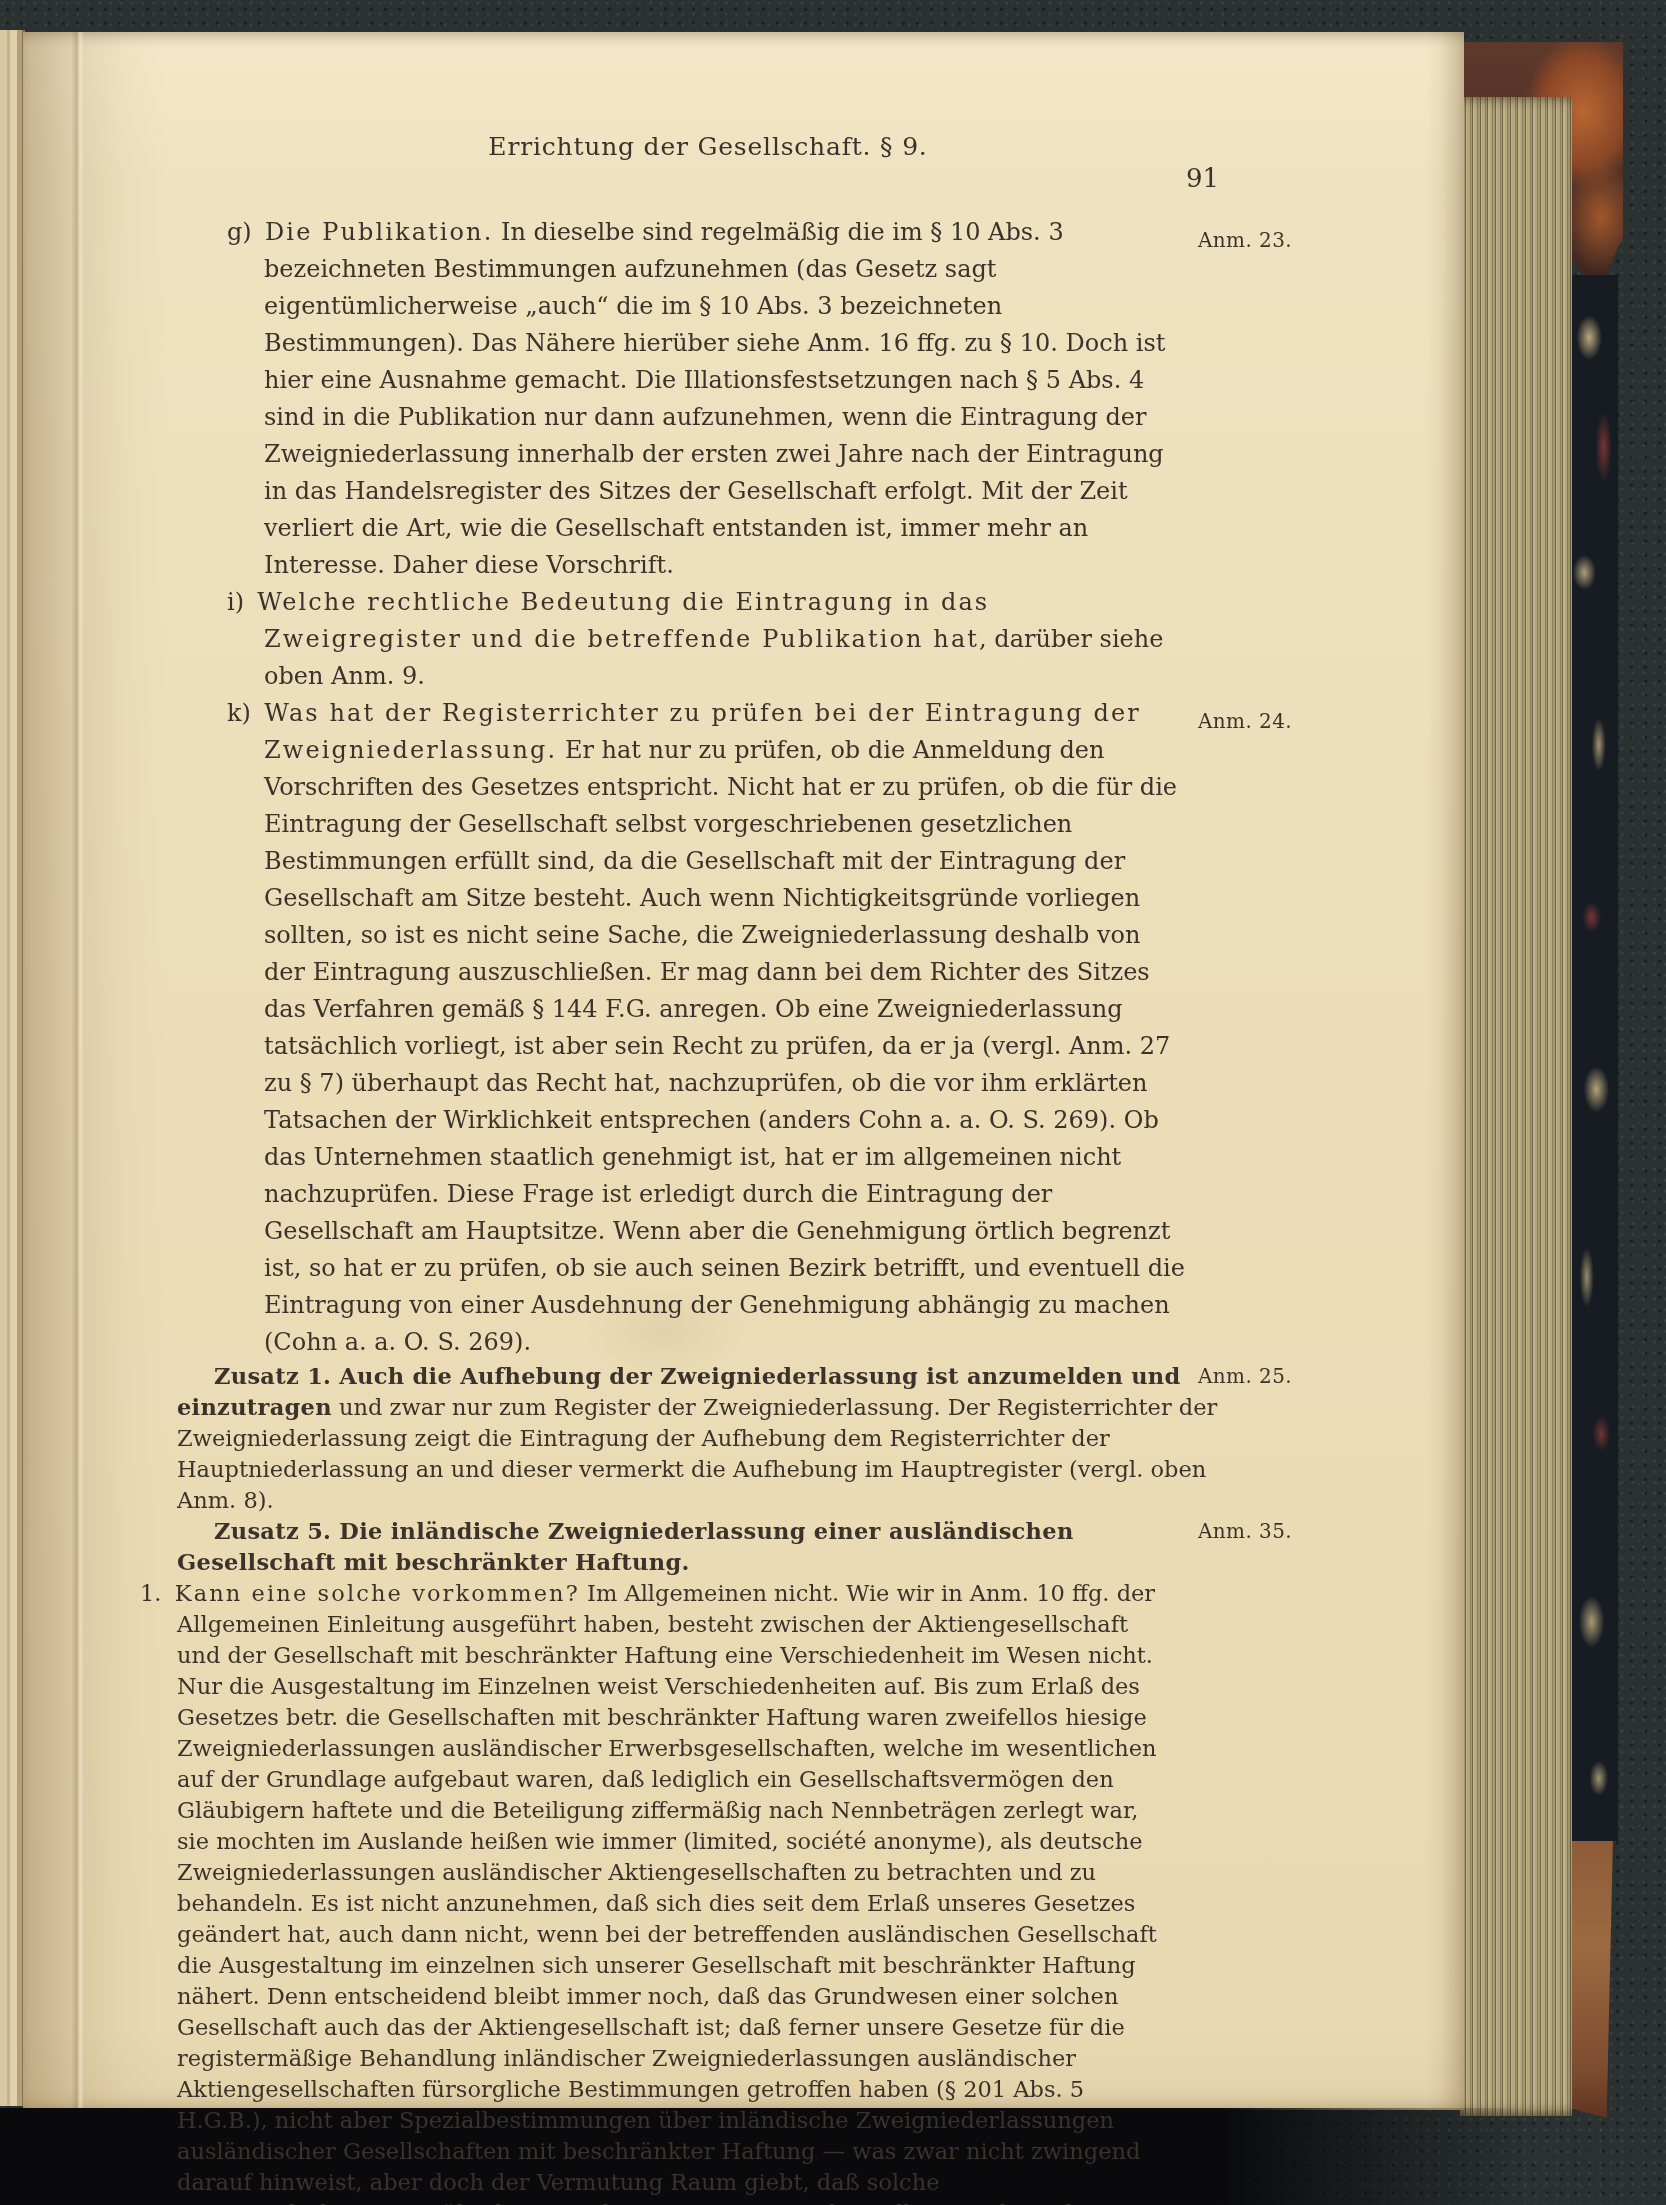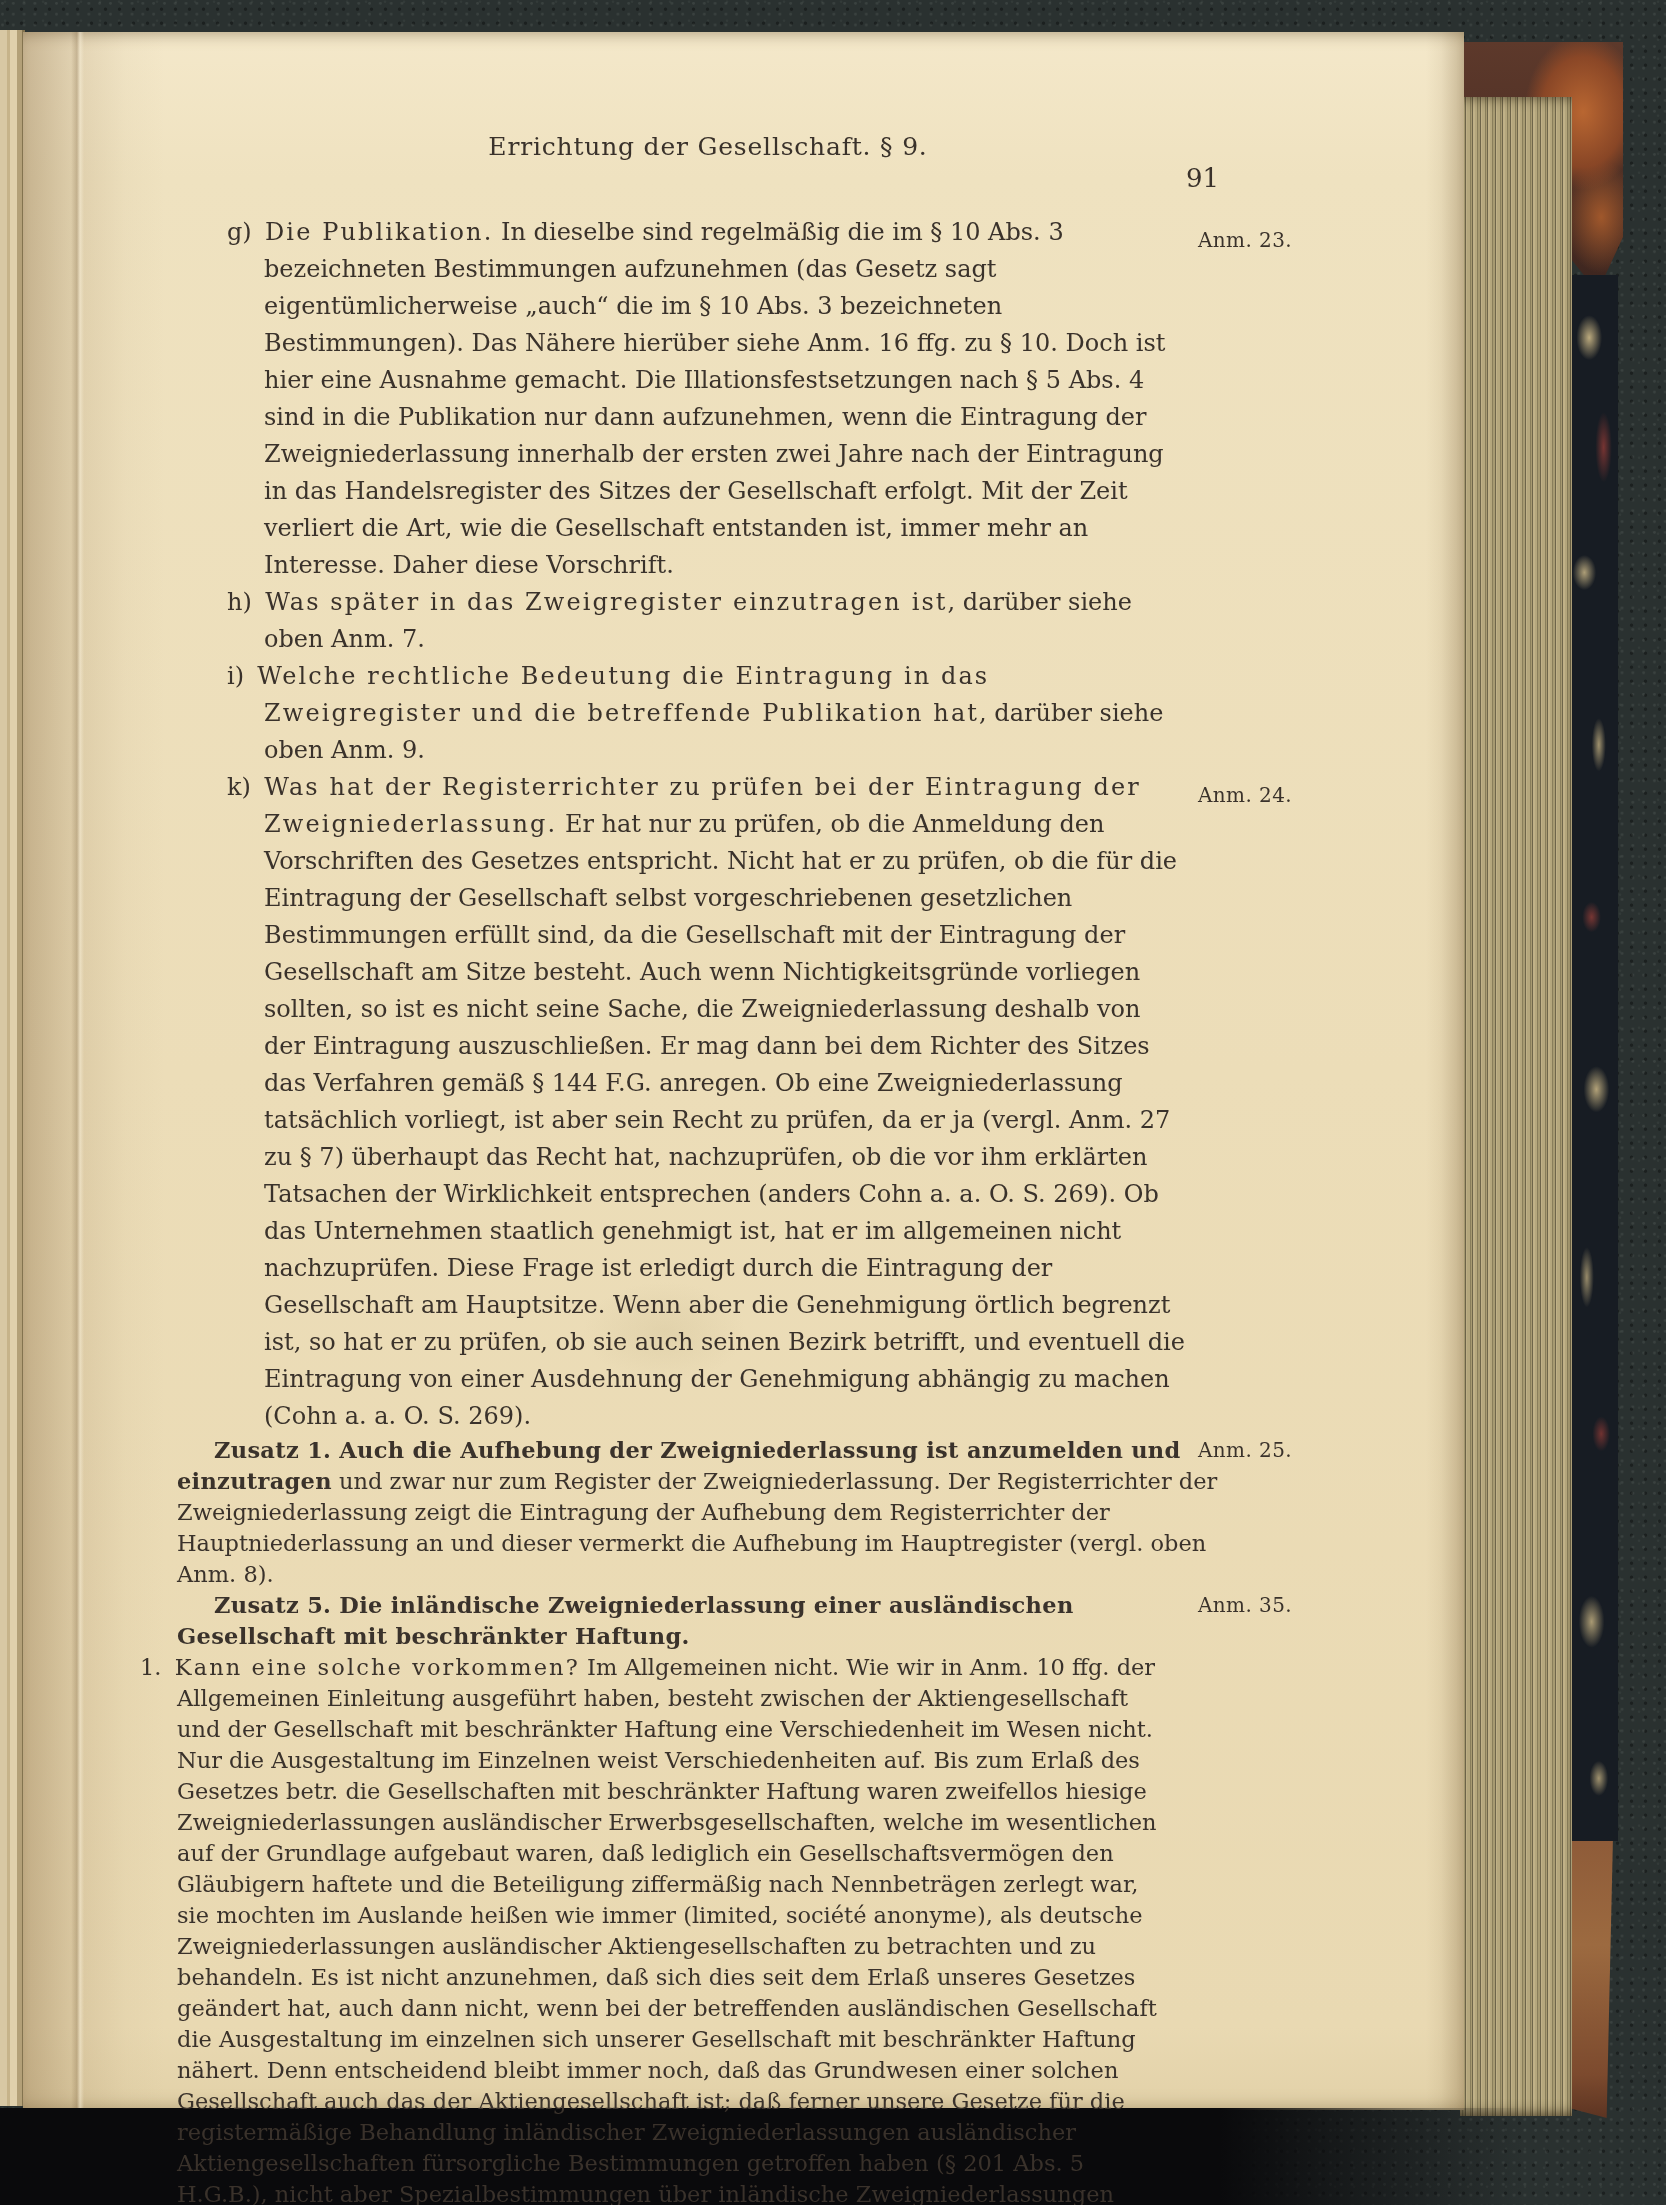--- a/index.html
+++ b/index.html
@@ -109,21 +109,20 @@
 </div>
 
 <div class="content">
   <div class="running-head">
     <span class="head-title">Errichtung der Gesellschaft.  § 9.</span>
     <span class="page-number">91</span>
   </div>
 
   <p class="para item"><span class="note">Anm. 23.</span><span class="label">g)</span><span class="sperr">Die Publikation.</span><span> In dieselbe sind regelmäßig die im § 10 Abs. 3 bezeichneten Bestimmungen aufzunehmen (das Gesetz sagt eigentümlicherweise „auch“ die im § 10 Abs. 3 bezeichneten Bestimmungen). Das Nähere hierüber siehe Anm. 16 ffg. zu § 10. Doch ist hier eine Ausnahme gemacht. Die Illationsfestsetzungen nach § 5 Abs. 4 sind in die Publikation nur dann aufzunehmen, wenn die Eintragung der Zweigniederlassung innerhalb der ersten zwei Jahre nach der Eintragung in das Handelsregister des Sitzes der Gesellschaft erfolgt. Mit der Zeit verliert die Art, wie die Gesellschaft entstanden ist, immer mehr an Interesse. Daher diese Vorschrift.</span></p>
 
-  <p class="para item"><span class="label">h)</span><span class="sperr">Was später in das Zweigregister einzutragen ist</span><span>, darüber siehe oben Anm. 7.</span></p>
 
   <p class="para item"><span class="label">i)</span><span class="sperr">Welche rechtliche Bedeutung die Eintragung in das Zweigregister und die betreffende Publikation hat</span><span>, darüber siehe oben Anm. 9.</span></p>
 
   <p class="para item"><span class="note">Anm. 24.</span><span class="label">k)</span><span class="sperr">Was hat der Registerrichter zu prüfen bei der Eintragung der Zweigniederlassung.</span><span> Er hat nur zu prüfen, ob die Anmeldung den Vorschriften des Gesetzes entspricht. Nicht hat er zu prüfen, ob die für die Eintragung der Gesellschaft selbst vorgeschriebenen gesetzlichen Bestimmungen erfüllt sind, da die Gesellschaft mit der Eintragung der Gesellschaft am Sitze besteht. Auch wenn Nichtigkeitsgründe vorliegen sollten, so ist es nicht seine Sache, die Zweigniederlassung deshalb von der Eintragung auszuschließen. Er mag dann bei dem Richter des Sitzes das Verfahren gemäß § 144 F.G. anregen. Ob eine Zweigniederlassung tatsächlich vorliegt, ist aber sein Recht zu prüfen, da er ja (vergl. Anm. 27 zu § 7) überhaupt das Recht hat, nachzuprüfen, ob die vor ihm erklärten Tatsachen der Wirklichkeit entsprechen (anders Cohn a. a. O. S. 269). Ob das Unternehmen staatlich genehmigt ist, hat er im allgemeinen nicht nachzuprüfen. Diese Frage ist erledigt durch die Eintragung der Gesellschaft am Hauptsitze. Wenn aber die Genehmigung örtlich begrenzt ist, so hat er zu prüfen, ob sie auch seinen Bezirk betrifft, und eventuell die Eintragung von einer Ausdehnung der Genehmigung abhängig zu machen (Cohn a. a. O. S. 269).</span></p>
 
   <p class="para zusatz"><span class="note">Anm. 25.</span><span class="bold">Zusatz 1. Auch die Aufhebung der Zweigniederlassung ist anzumelden und einzutragen</span><span> und zwar nur zum Register der Zweigniederlassung. Der Registerrichter der Zweigniederlassung zeigt die Eintragung der Aufhebung dem Registerrichter der Hauptniederlassung an und dieser vermerkt die Aufhebung im Hauptregister (vergl. oben Anm. 8).</span></p>
 
   <p class="para zusatz"><span class="note">Anm. 35.</span><span class="bold">Zusatz 5. Die inländische Zweigniederlassung einer ausländischen Gesellschaft mit beschränkter Haftung.</span></p>
 
   <p class="para numbered"><span class="label">1.</span><span class="sperr">Kann eine solche vorkommen?</span><span> Im Allgemeinen nicht. Wie wir in Anm. 10 ffg. der Allgemeinen Einleitung ausgeführt haben, besteht zwischen der Aktiengesellschaft und der Gesellschaft mit beschränkter Haftung eine Verschiedenheit im Wesen nicht. Nur die Ausgestaltung im Einzelnen weist Verschiedenheiten auf. Bis zum Erlaß des Gesetzes betr. die Gesellschaften mit beschränkter Haftung waren zweifellos hiesige Zweigniederlassungen ausländischer Erwerbsgesellschaften, welche im wesentlichen auf der Grundlage aufgebaut waren, daß lediglich ein Gesellschaftsvermögen den Gläubigern haftete und die Beteiligung ziffermäßig nach Nennbeträgen zerlegt war, sie mochten im Auslande heißen wie immer (limited, société anonyme), als deutsche Zweigniederlassungen ausländischer Aktiengesellschaften zu betrachten und zu behandeln. Es ist nicht anzunehmen, daß sich dies seit dem Erlaß unseres Gesetzes geändert hat, auch dann nicht, wenn bei der betreffenden ausländischen Gesellschaft die Ausgestaltung im einzelnen sich unserer Gesellschaft mit beschränkter Haftung nähert. Denn entscheidend bleibt immer noch, daß das Grundwesen einer solchen Gesellschaft auch das der Aktiengesellschaft ist; daß ferner unsere Gesetze für die registermäßige Behandlung inländischer Zweigniederlassungen ausländischer Aktiengesellschaften fürsorgliche Bestimmungen getroffen haben (§ 201 Abs. 5 H.G.B.), nicht aber Spezialbestimmungen über inländische Zweigniederlassungen ausländischer Gesellschaften mit beschränkter Haftung — was zwar nicht zwingend darauf hinweist, aber doch der Vermutung Raum giebt, daß solche Zweigniederlassungen überhaupt nicht eingetragen werden sollen, sondern eben nur als Zweigniederlassungen ausländischer Aktiengesellschaften</span></p>

